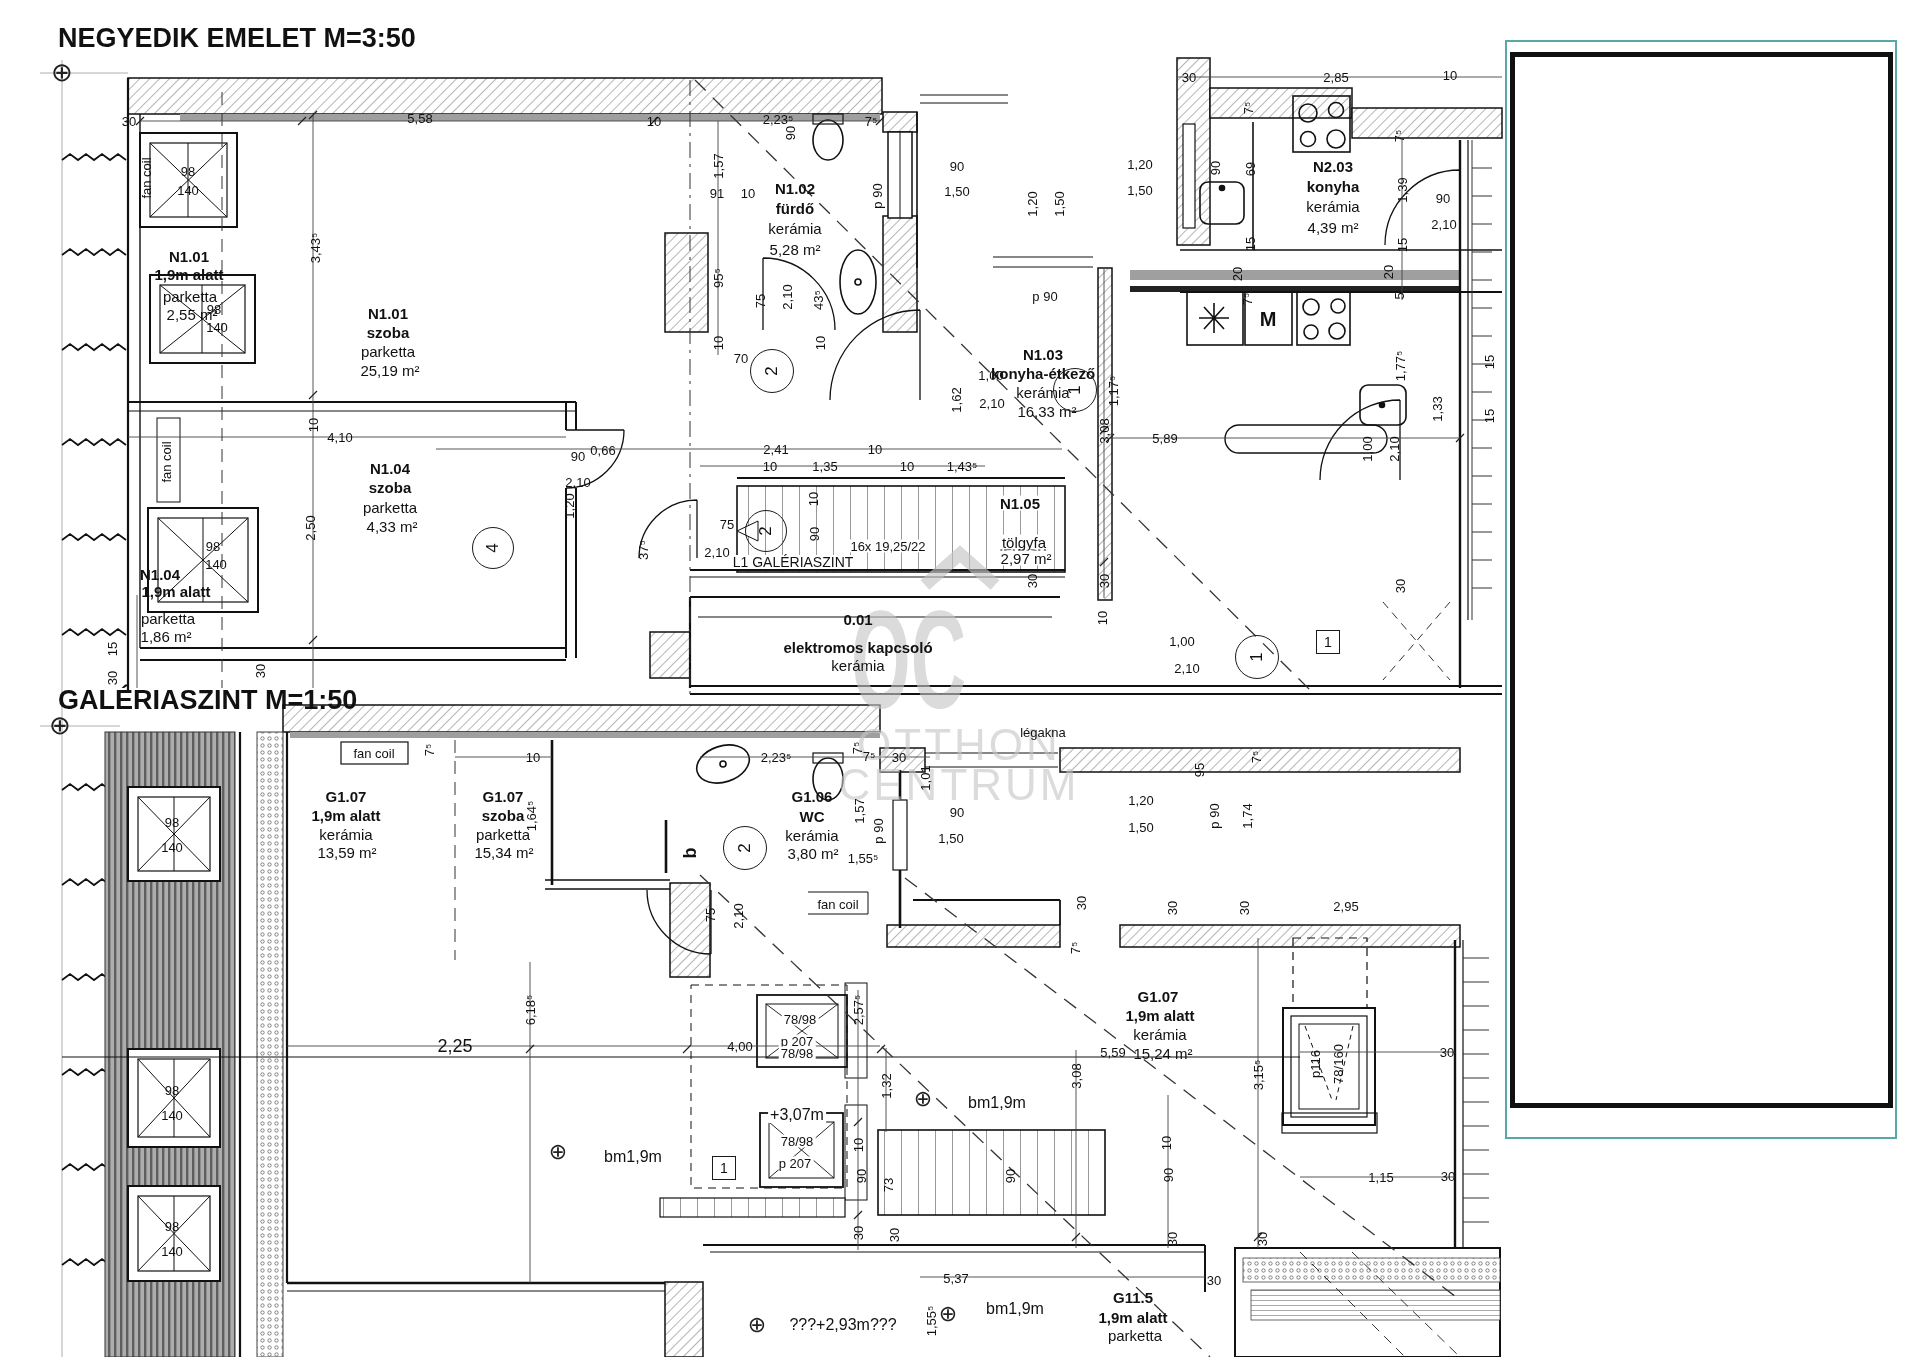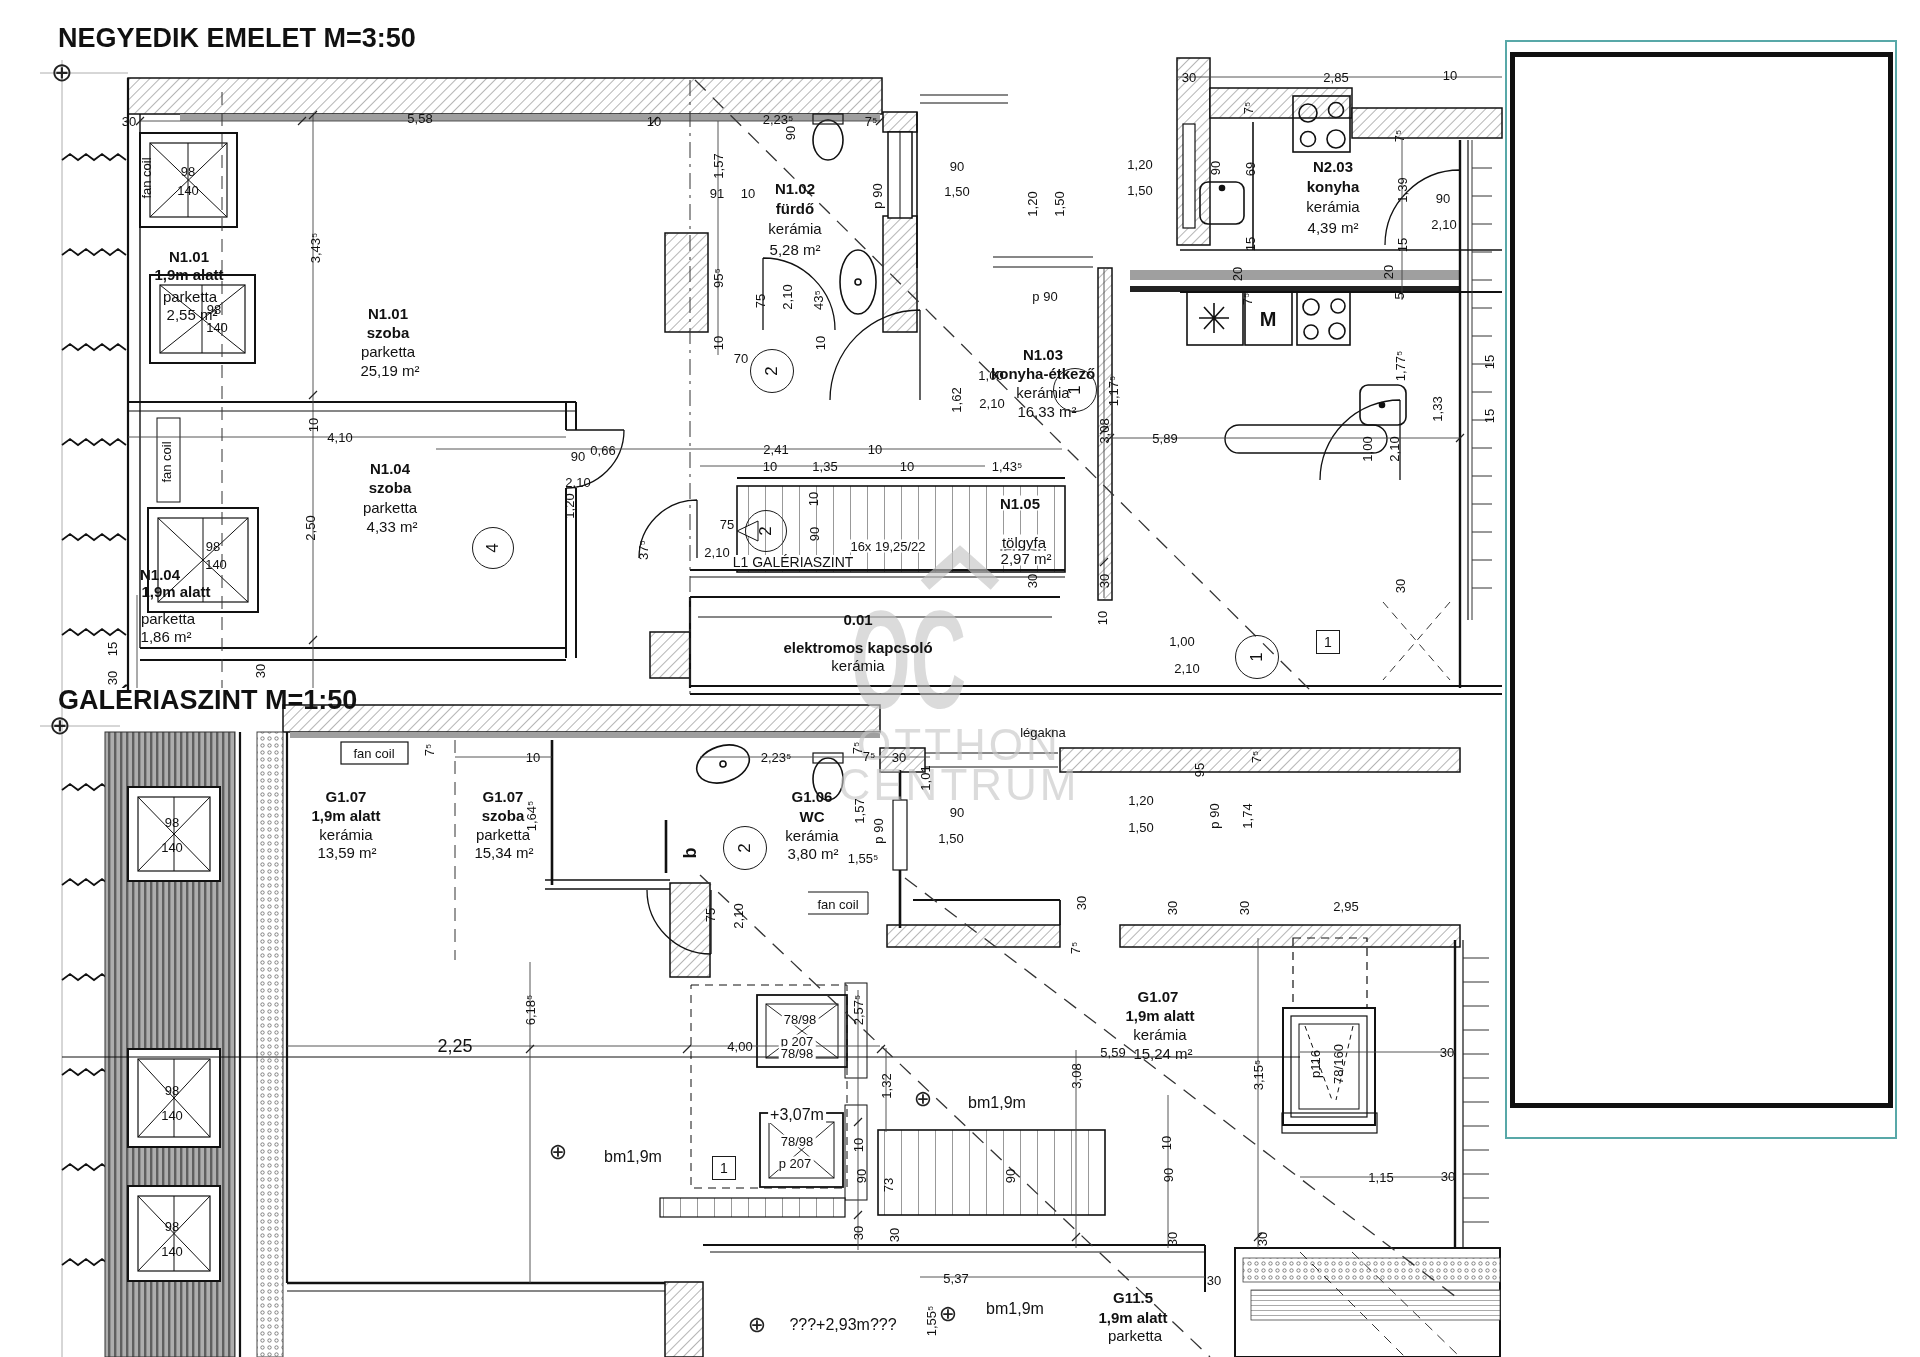--- a/index.html
+++ b/index.html
@@ -339,21 +339,21 @@
     <span class="pl" style="left: 1113px; top: 391px; font-size: 13px; transform: translate(-50%, -50%) rotate(-90deg);">1,17⁵</span>
     <span class="pl" style="left: 991px; top: 375px; font-size: 13px; transform: translate(-50%, -50%);">1,00</span>
     <span class="pl" style="left: 992px; top: 403px; font-size: 13px; transform: translate(-50%, -50%);">2,10</span>
     <span class="pl" style="left: 956px; top: 400px; font-size: 13px; transform: translate(-50%, -50%) rotate(-90deg);">1,62</span>
     <span class="pl" style="left: 603px; top: 450px; font-size: 13px; transform: translate(-50%, -50%);">0,66</span>
     <span class="pl" style="left: 776px; top: 449px; font-size: 13px; transform: translate(-50%, -50%);">2,41</span>
     <span class="pl" style="left: 875px; top: 449px; font-size: 13px; transform: translate(-50%, -50%);">10</span>
     <span class="pl" style="left: 770px; top: 466px; font-size: 13px; transform: translate(-50%, -50%);">10</span>
     <span class="pl" style="left: 825px; top: 466px; font-size: 13px; transform: translate(-50%, -50%);">1,35</span>
     <span class="pl" style="left: 907px; top: 466px; font-size: 13px; transform: translate(-50%, -50%);">10</span>
-    <span class="pl" style="left: 962px; top: 466px; font-size: 13px; transform: translate(-50%, -50%); margin-left: 45px;">1,43⁵</span>
+    <span class="pl" style="left: 962px; top: 466px; font-size: 13px; transform: translate(-50%, -50%);">1,43⁵</span>
     <span class="pl" style="left: 1104px; top: 431px; font-size: 13px; transform: translate(-50%, -50%) rotate(-90deg);">3,08</span>
     <span class="pl" style="left: 1165px; top: 438px; font-size: 13px; transform: translate(-50%, -50%);">5,89</span>
     <span class="pl" style="left: 1104px; top: 581px; font-size: 13px; transform: translate(-50%, -50%) rotate(-90deg);">30</span>
     <span class="pl" style="left: 1032px; top: 581px; font-size: 13px; transform: translate(-50%, -50%) rotate(-90deg);">30</span>
     <span class="pl" style="left: 1400px; top: 586px; font-size: 13px; transform: translate(-50%, -50%) rotate(-90deg);">30</span>
     <span class="pl" style="left: 1102px; top: 618px; font-size: 13px; transform: translate(-50%, -50%) rotate(-90deg);">10</span>
     <span class="pl" style="left: 340px; top: 437px; font-size: 13px; transform: translate(-50%, -50%);">4,10</span>
     <span class="pl" style="left: 313px; top: 425px; font-size: 13px; transform: translate(-50%, -50%) rotate(-90deg);">10</span>
     <span class="pl" style="left: 315px; top: 248px; font-size: 13px; transform: translate(-50%, -50%) rotate(-90deg);">3,43⁵</span>
     <span class="pl" style="left: 310px; top: 528px; font-size: 13px; transform: translate(-50%, -50%) rotate(-90deg);">2,50</span>

